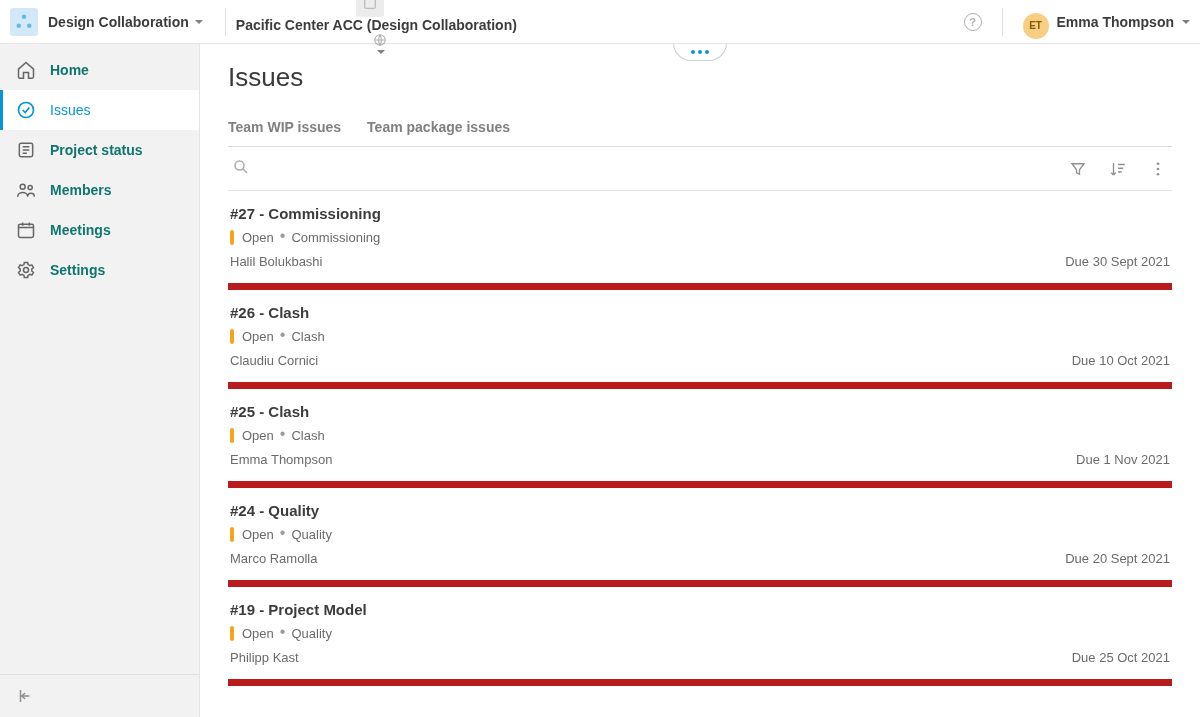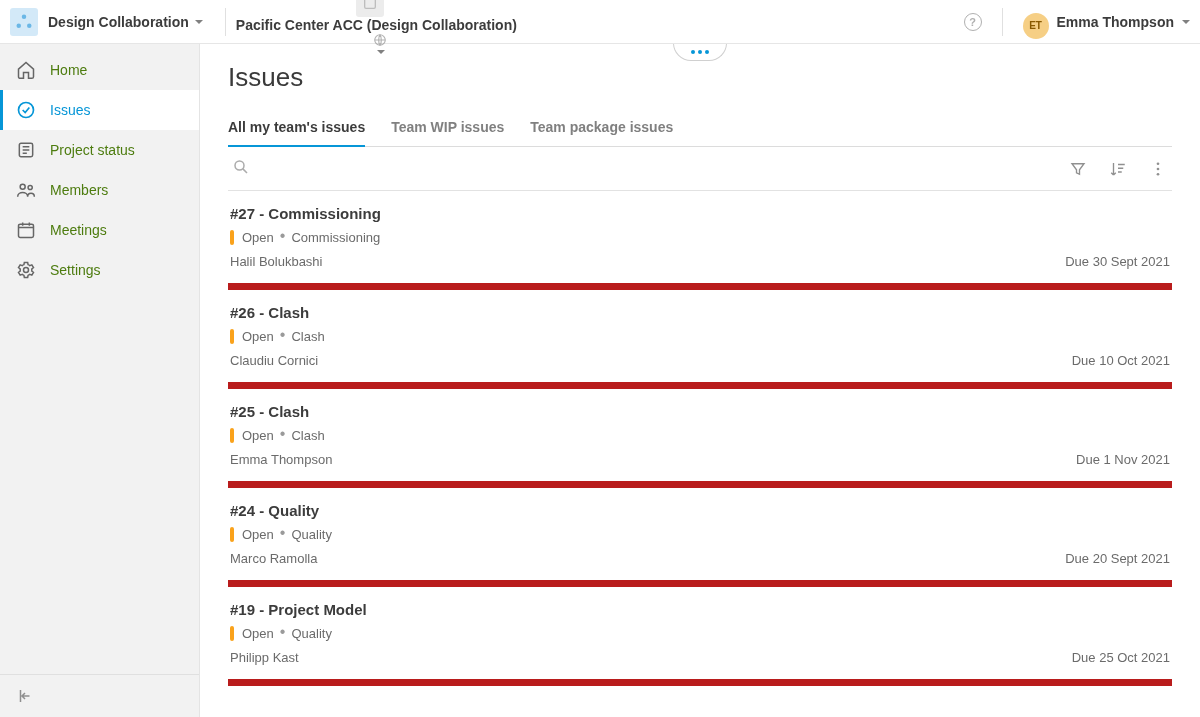--- a/index.html
+++ b/index.html
@@ -116,23 +116,24 @@
     display: flex;
     flex-direction: column;
     padding-top: 6px;
   }
   .nav-item {
     display: flex;
     align-items: center;
     height: 40px;
     padding: 0 16px;
     font-size: 14px;
-    color: #4d7c0f;
+    color: #0f766e;
     cursor: pointer;
     gap: 14px;
+    font-weight: bold;
   }
   .nav-item.active {
     background: #fff;
     color: #0696d7;
     border-left: 3px solid #0696d7;
     padding-left: 13px;
     font-weight: 500;
   }
   .nav-icon {
     width: 20px; height: 20px;
@@ -367,21 +368,20 @@
   <div class="main">
     <div class="tray-tab">
       <span class="dot"></span>
         <span class="dot"></span>
         <span class="dot"></span>
     </div>
 
     <h1 class="page-title">Issues</h1>
 
     <div class="tabs">
-      <div class="tab active">All my team's issues</div>
       <div class="tab">Team WIP issues</div>
       <div class="tab">Team package issues</div>
     </div>
 
     <div class="toolbar">
       <span class="search-icon">
         <svg width="18" height="18" viewBox="0 0 24 24" fill="none" stroke="#666" stroke-width="2">
             <circle cx="10" cy="10" r="6"></circle>
             <path d="m20 20-5.5-5.5"></path>
           </svg>

